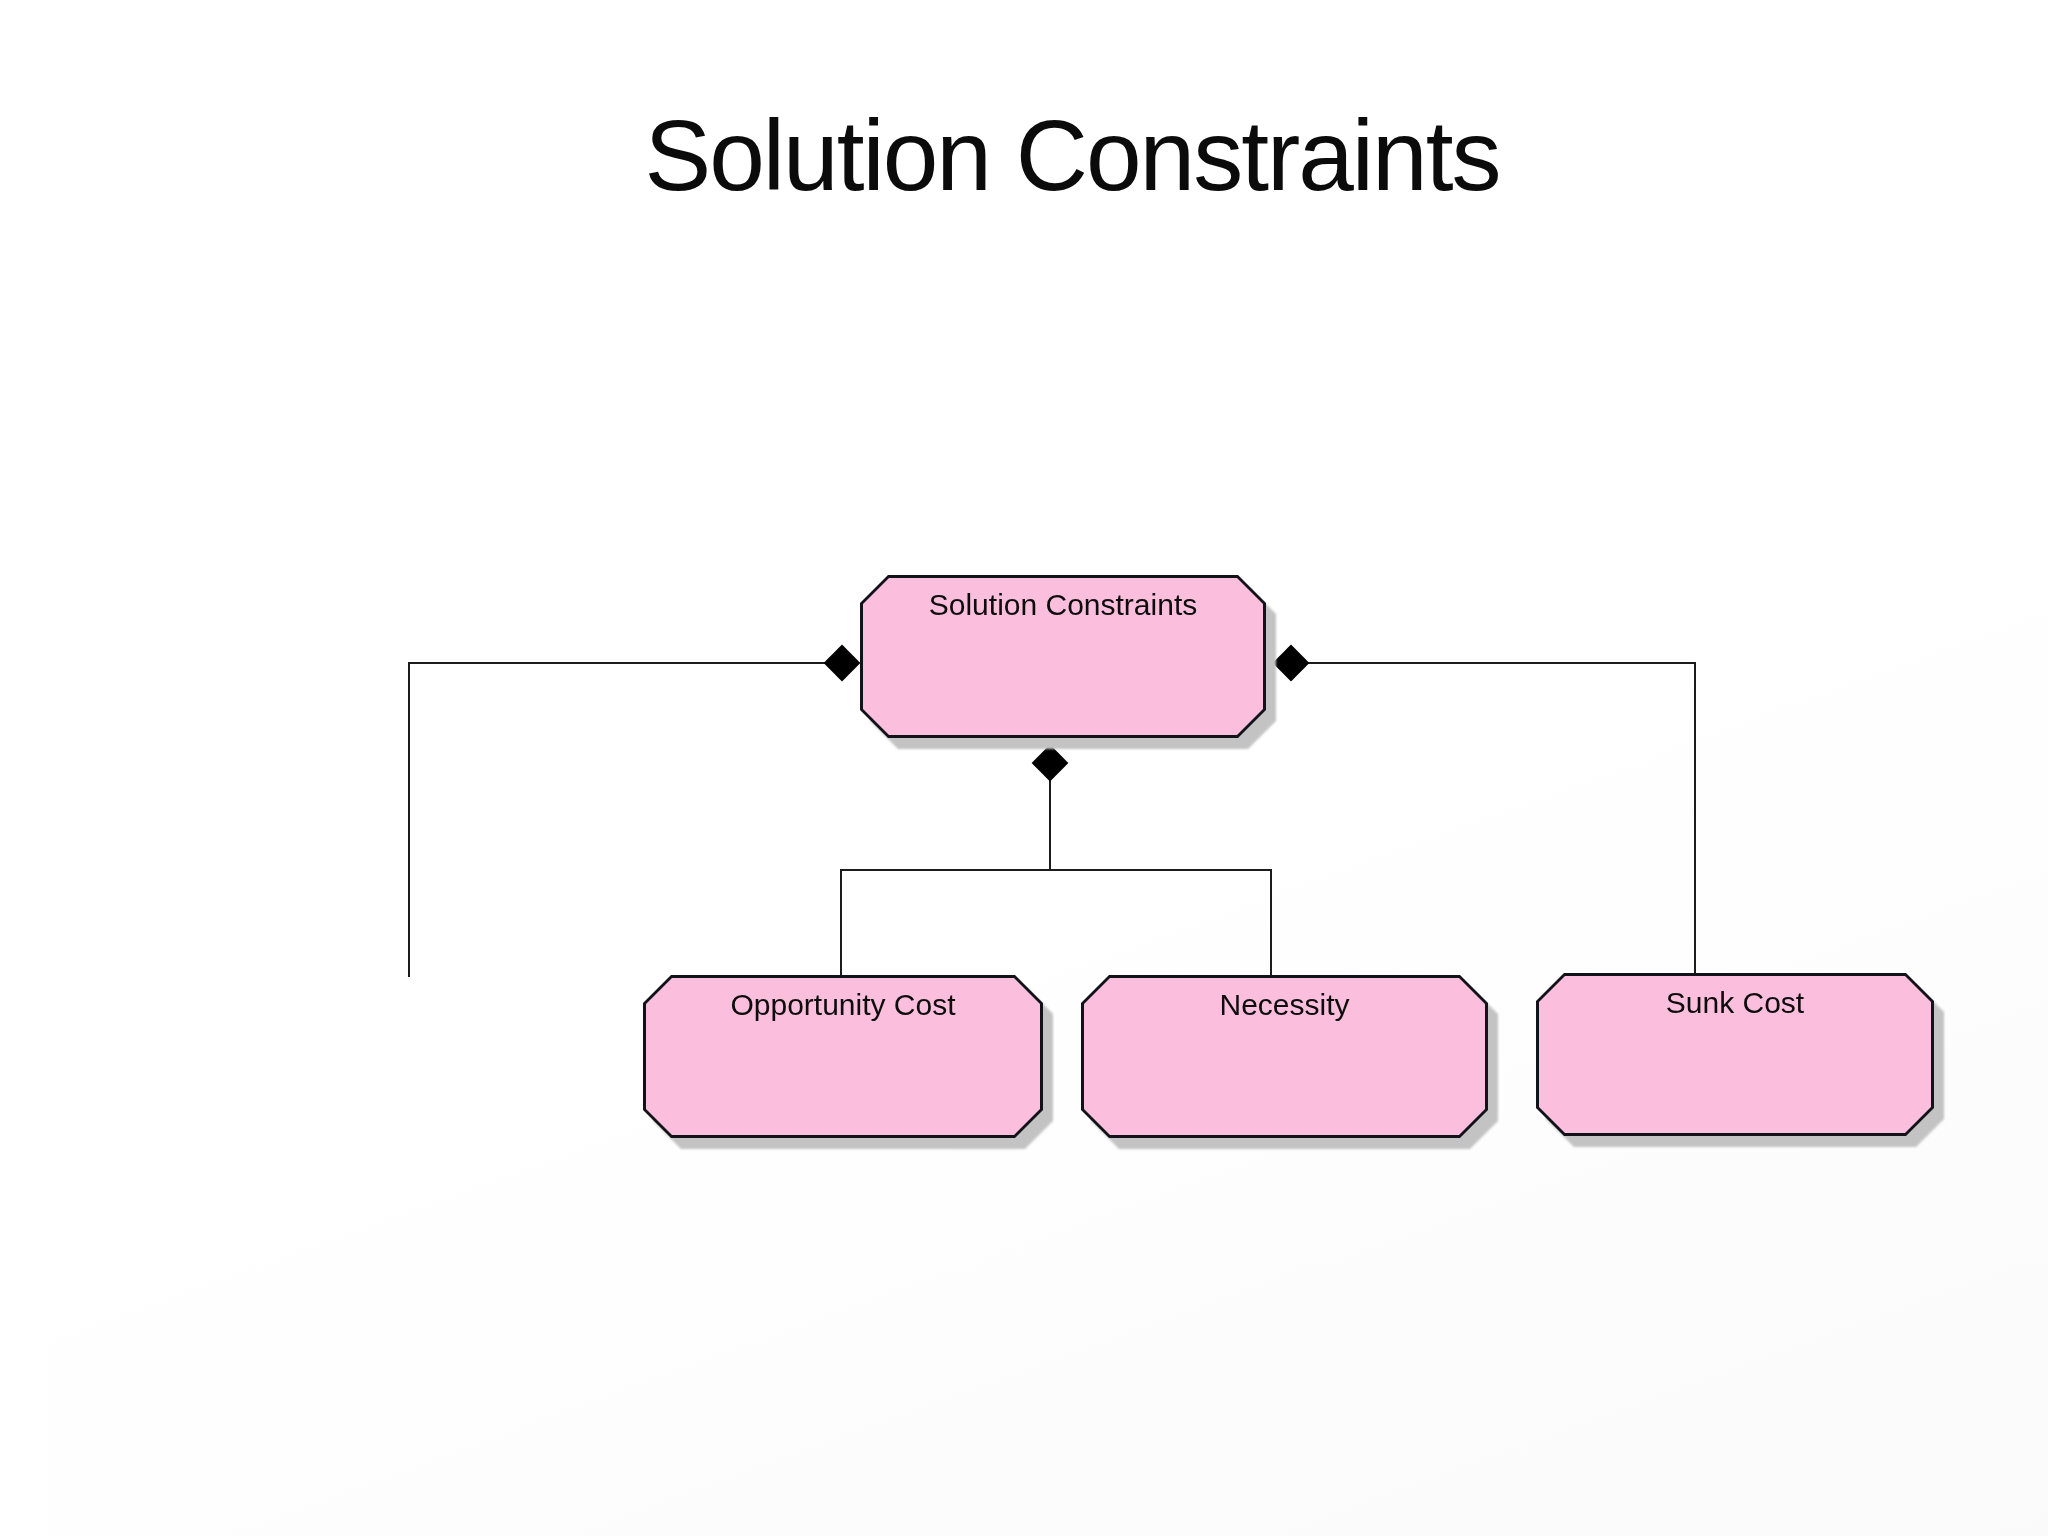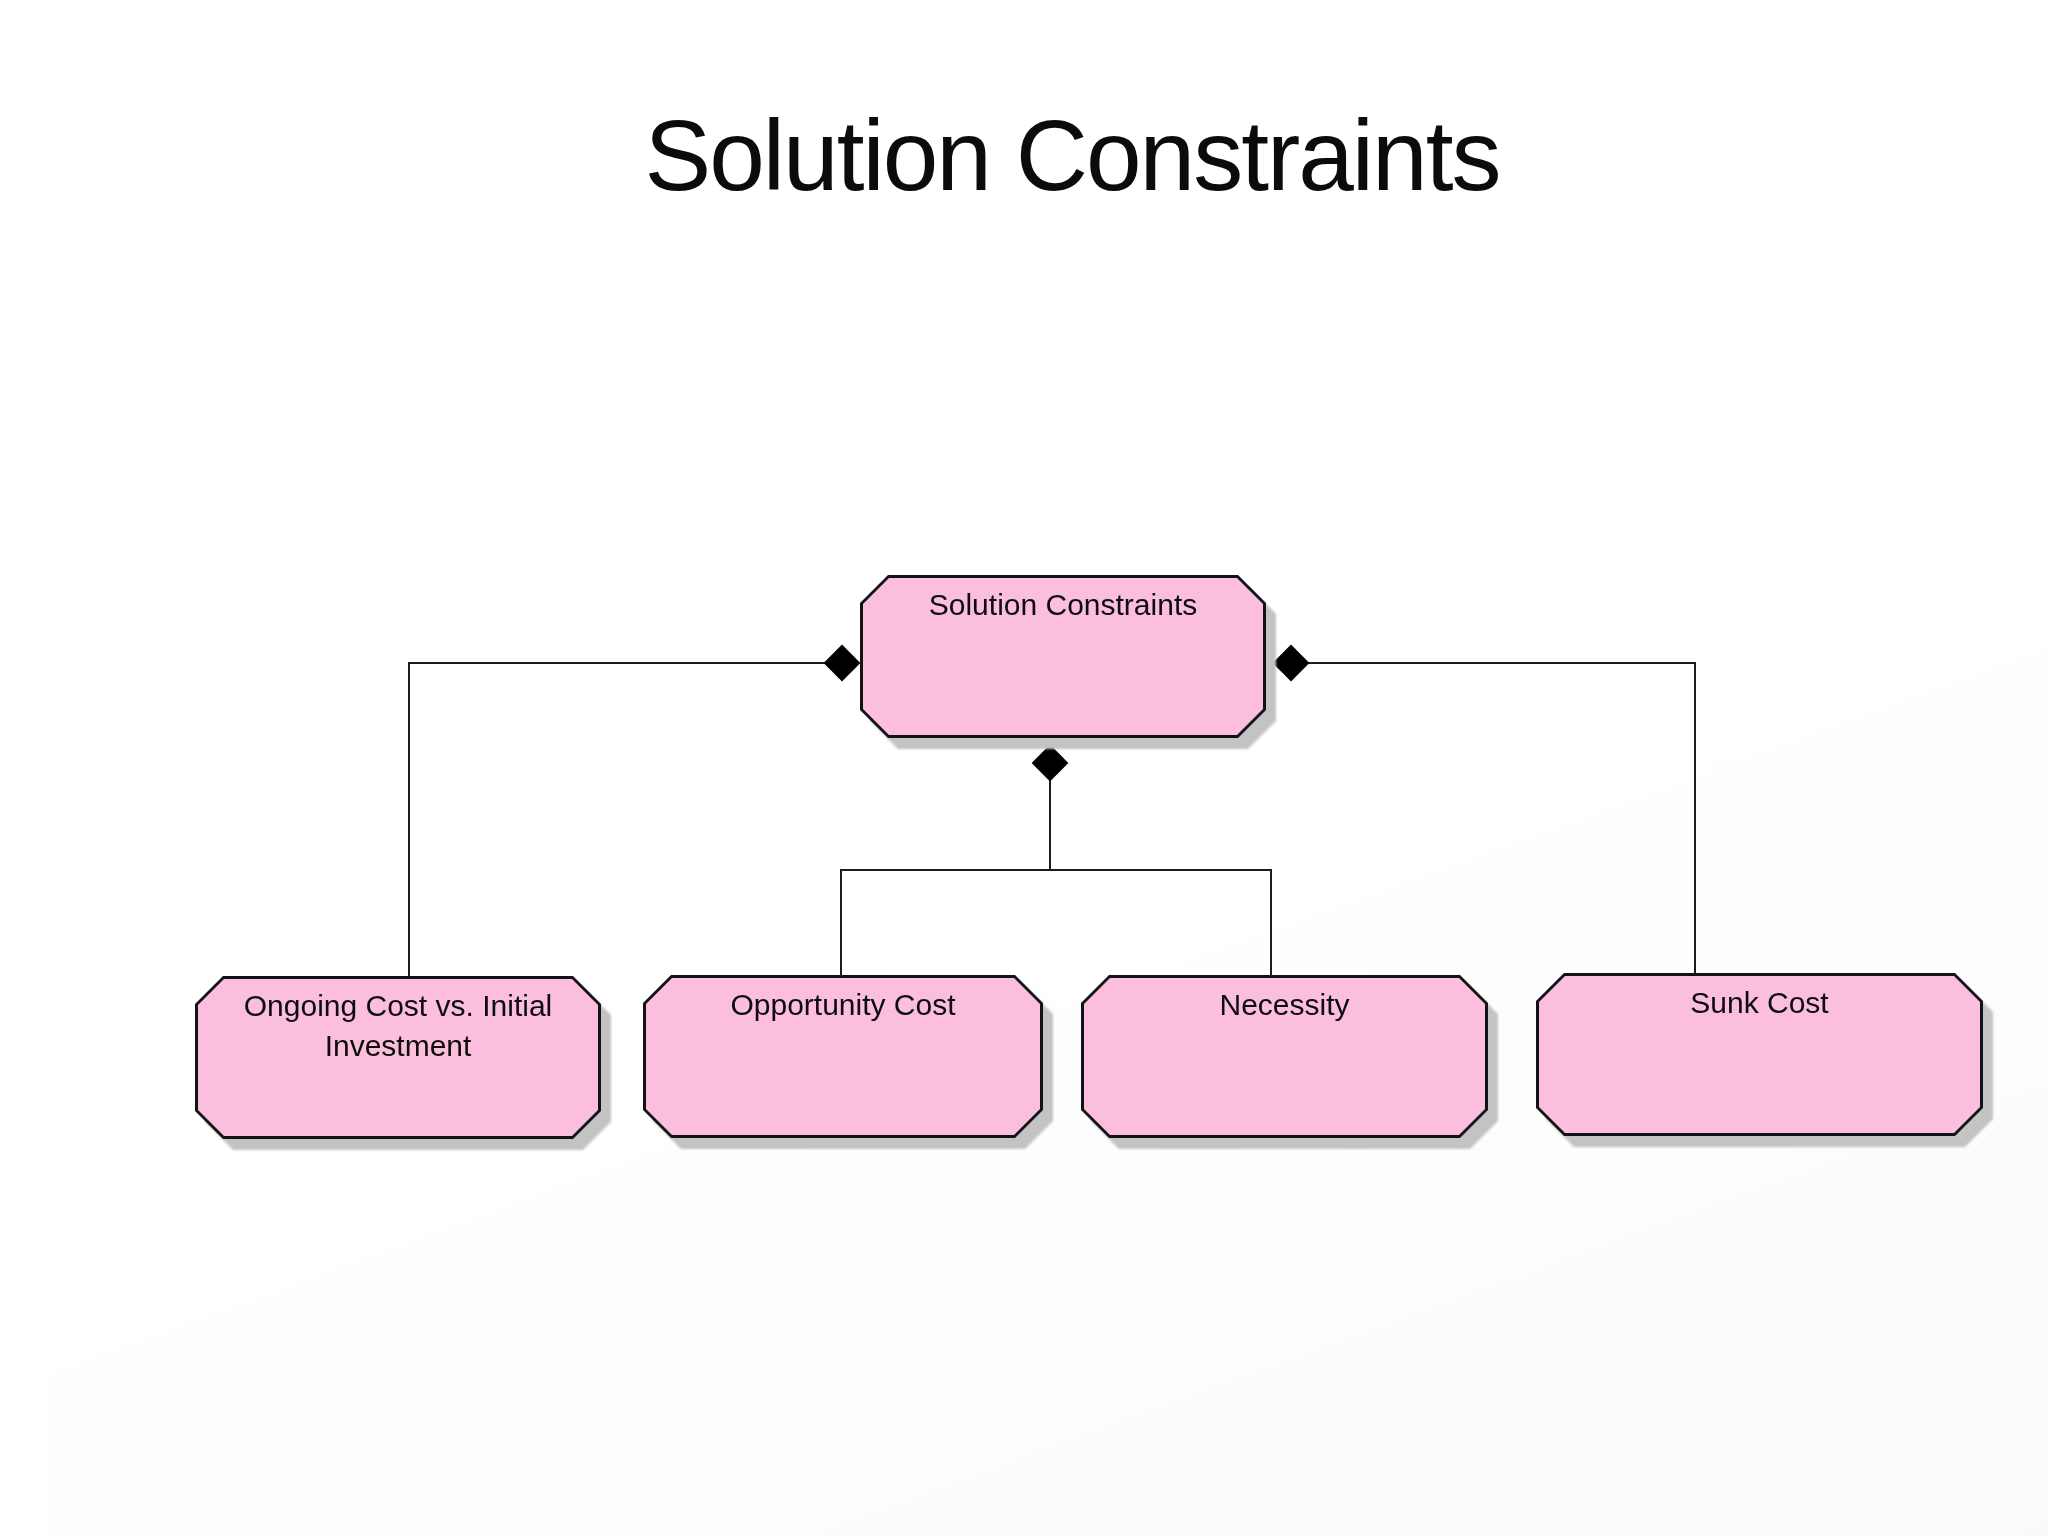--- a/index.html
+++ b/index.html
@@ -65,21 +65,21 @@
     text-align: center;
     font-size: 30px;
     line-height: 40px;
     color: #0d0d0d;
   }
 
   #node-root  { left: 812px;  top: 575px; width: 406px; height: 163px; }
   #node-c1    { left: 147px;  top: 976px; width: 406px; height: 163px; }
   #node-c2    { left: 595px;  top: 975px; width: 400px; height: 163px; }
   #node-c3    { left: 1033px; top: 975px; width: 407px; height: 163px; }
-  #node-c4    { left: 1488px; top: 973px; width: 447px; height: 163px; }
+  #node-c4    { left: 1488px; top: 973px; width: 398px; height: 163px; }
 
   
   .hline, .vline { position: absolute; background: #1c1c1c; }
   .hline { height: 2px; }
   .vline { width: 2px; }
 
   #line-left-h   { left: 360px;  top: 662px; width: 425px; }
   #line-left-v   { left: 360px;  top: 662px; height: 315px; }
   #line-right-h  { left: 1252px; top: 662px; width: 396px; }
   #line-right-v  { left: 1646px; top: 662px; height: 312px; }
@@ -119,25 +119,20 @@
   <div class="diamond" id="diamond-left"></div>
   <div class="diamond" id="diamond-right"></div>
   <div class="diamond" id="diamond-bottom"></div>
 
   <div class="node" id="node-root">
     <div class="shape-border"></div>
     <div class="shape-fill"></div>
     <div class="node-label">Solution Constraints</div>
   </div>
 
-  <div class="node" id="node-c1">
-    <div class="shape-border"></div>
-    <div class="shape-fill"></div>
-    <div class="node-label">Ongoing Cost vs. Initial Investment</div>
-  </div>
 
   <div class="node" id="node-c2">
     <div class="shape-border"></div>
     <div class="shape-fill"></div>
     <div class="node-label">Opportunity Cost</div>
   </div>
 
   <div class="node" id="node-c3">
     <div class="shape-border"></div>
     <div class="shape-fill"></div>

